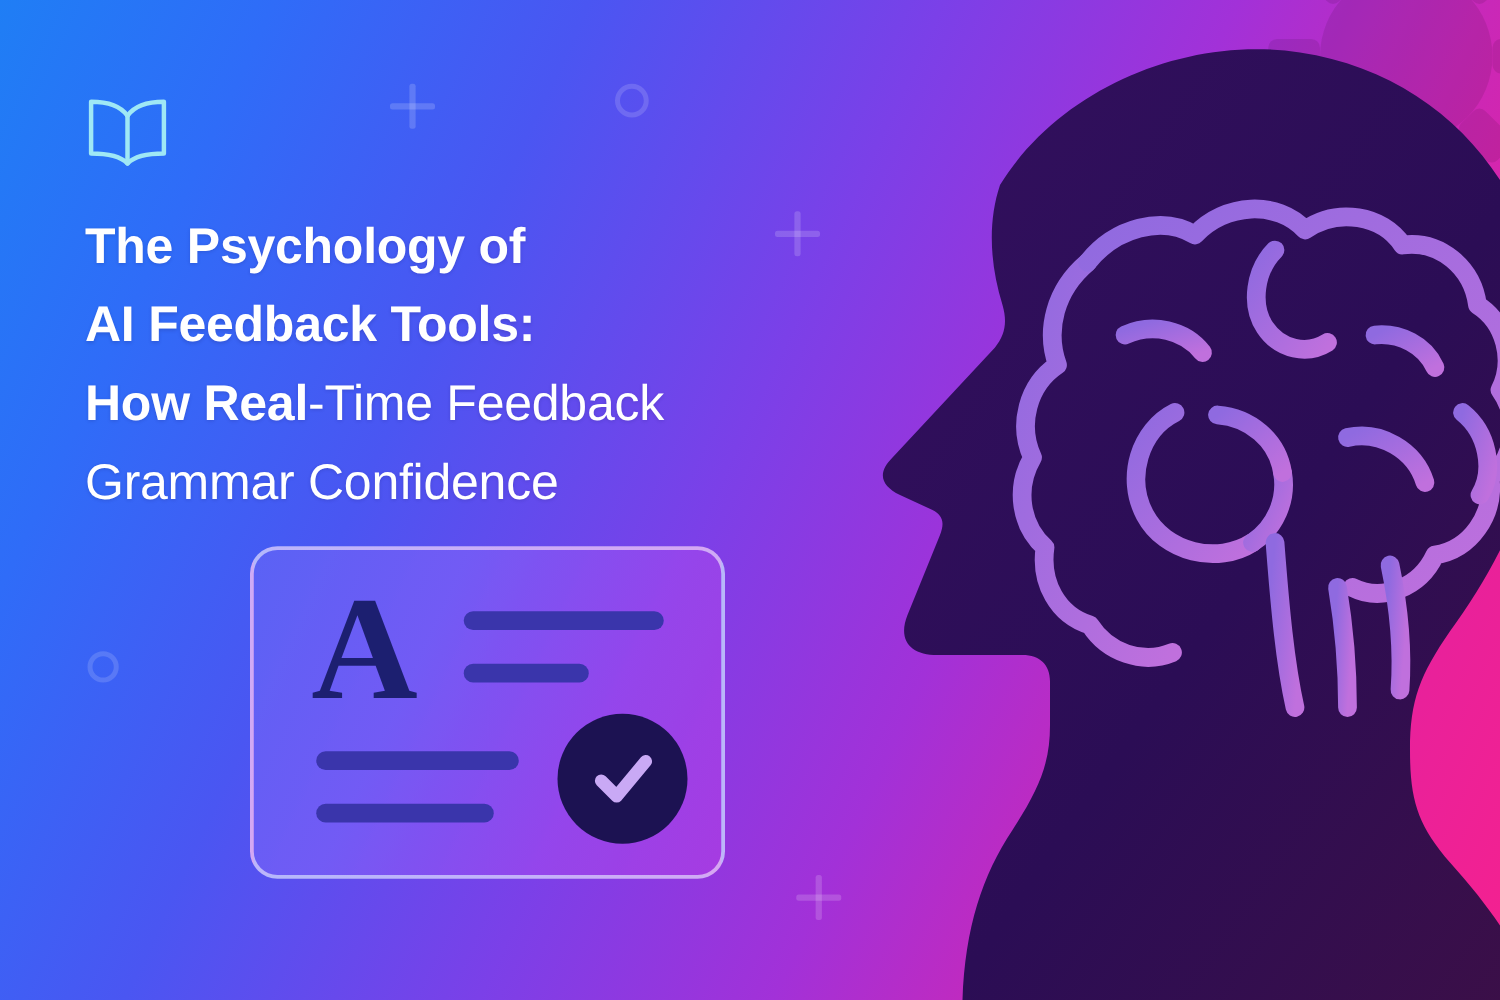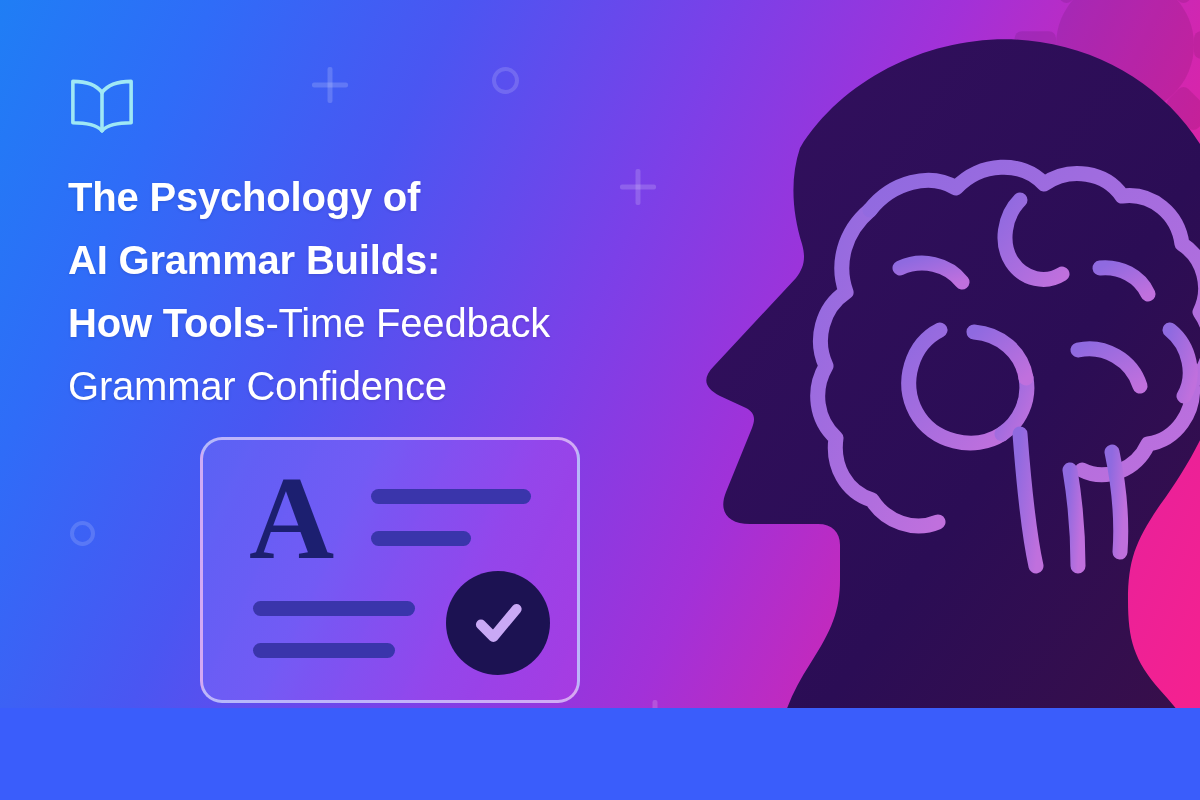--- a/index.html
+++ b/index.html
@@ -4,21 +4,21 @@
 <style>
   * { margin:0; padding:0; box-sizing:border-box; }
   html,body { width:1200px; height:800px; }
   body {
     font-family:"Liberation Sans", sans-serif;
     overflow:hidden;
     background:#3a5dfb;
   }
   .banner {
     position:relative;
-    width:1200px; height:708px;
+    width:1200px; height:800px;
     overflow:hidden;
     background:
       linear-gradient(115deg,
         #1f7ef5 0%,
         #2f6cf8 14%,
         #4a56f2 30%,
         #7b40e8 48%,
         #a231d8 63%,
         #c928b8 76%,
         #e8219b 88%,
@@ -209,22 +209,22 @@
       <g fill="none" stroke="#9fe8f5" stroke-width="3.2" stroke-linecap="round" stroke-linejoin="round">
         <path d="M32 13 C 27 6, 17 3, 6 3 L 6 40 C 17 40, 27 42, 32 47"></path>
         <path d="M32 13 C 37 6, 47 3, 58 3 L 58 40 C 47 40, 37 42, 32 47"></path>
         <path d="M32 13 L 32 47"></path>
       </g>
     </svg>
   </div>
 
   <h1 class="headline">
     <span class="ln w-bold">The Psychology of</span>
-    <span class="ln w-bold">AI Grammar Builds:</span>
-    <span class="ln"><span class="w-bold">How Tools</span><span class="w-reg">-Time Feedback</span></span>
+    <span class="ln w-bold">AI Feedback Tools:</span>
+    <span class="ln"><span class="w-bold">How Real</span><span class="w-reg">-Time Feedback</span></span>
     <span class="ln w-reg">Grammar Confidence</span>
   </h1>
 
   <div class="card">
     <div class="card-a">A</div>
     <div class="bar b1"></div>
     <div class="bar b2"></div>
     <div class="bar b3"></div>
     <div class="bar b4"></div>
     <div class="check-badge">

